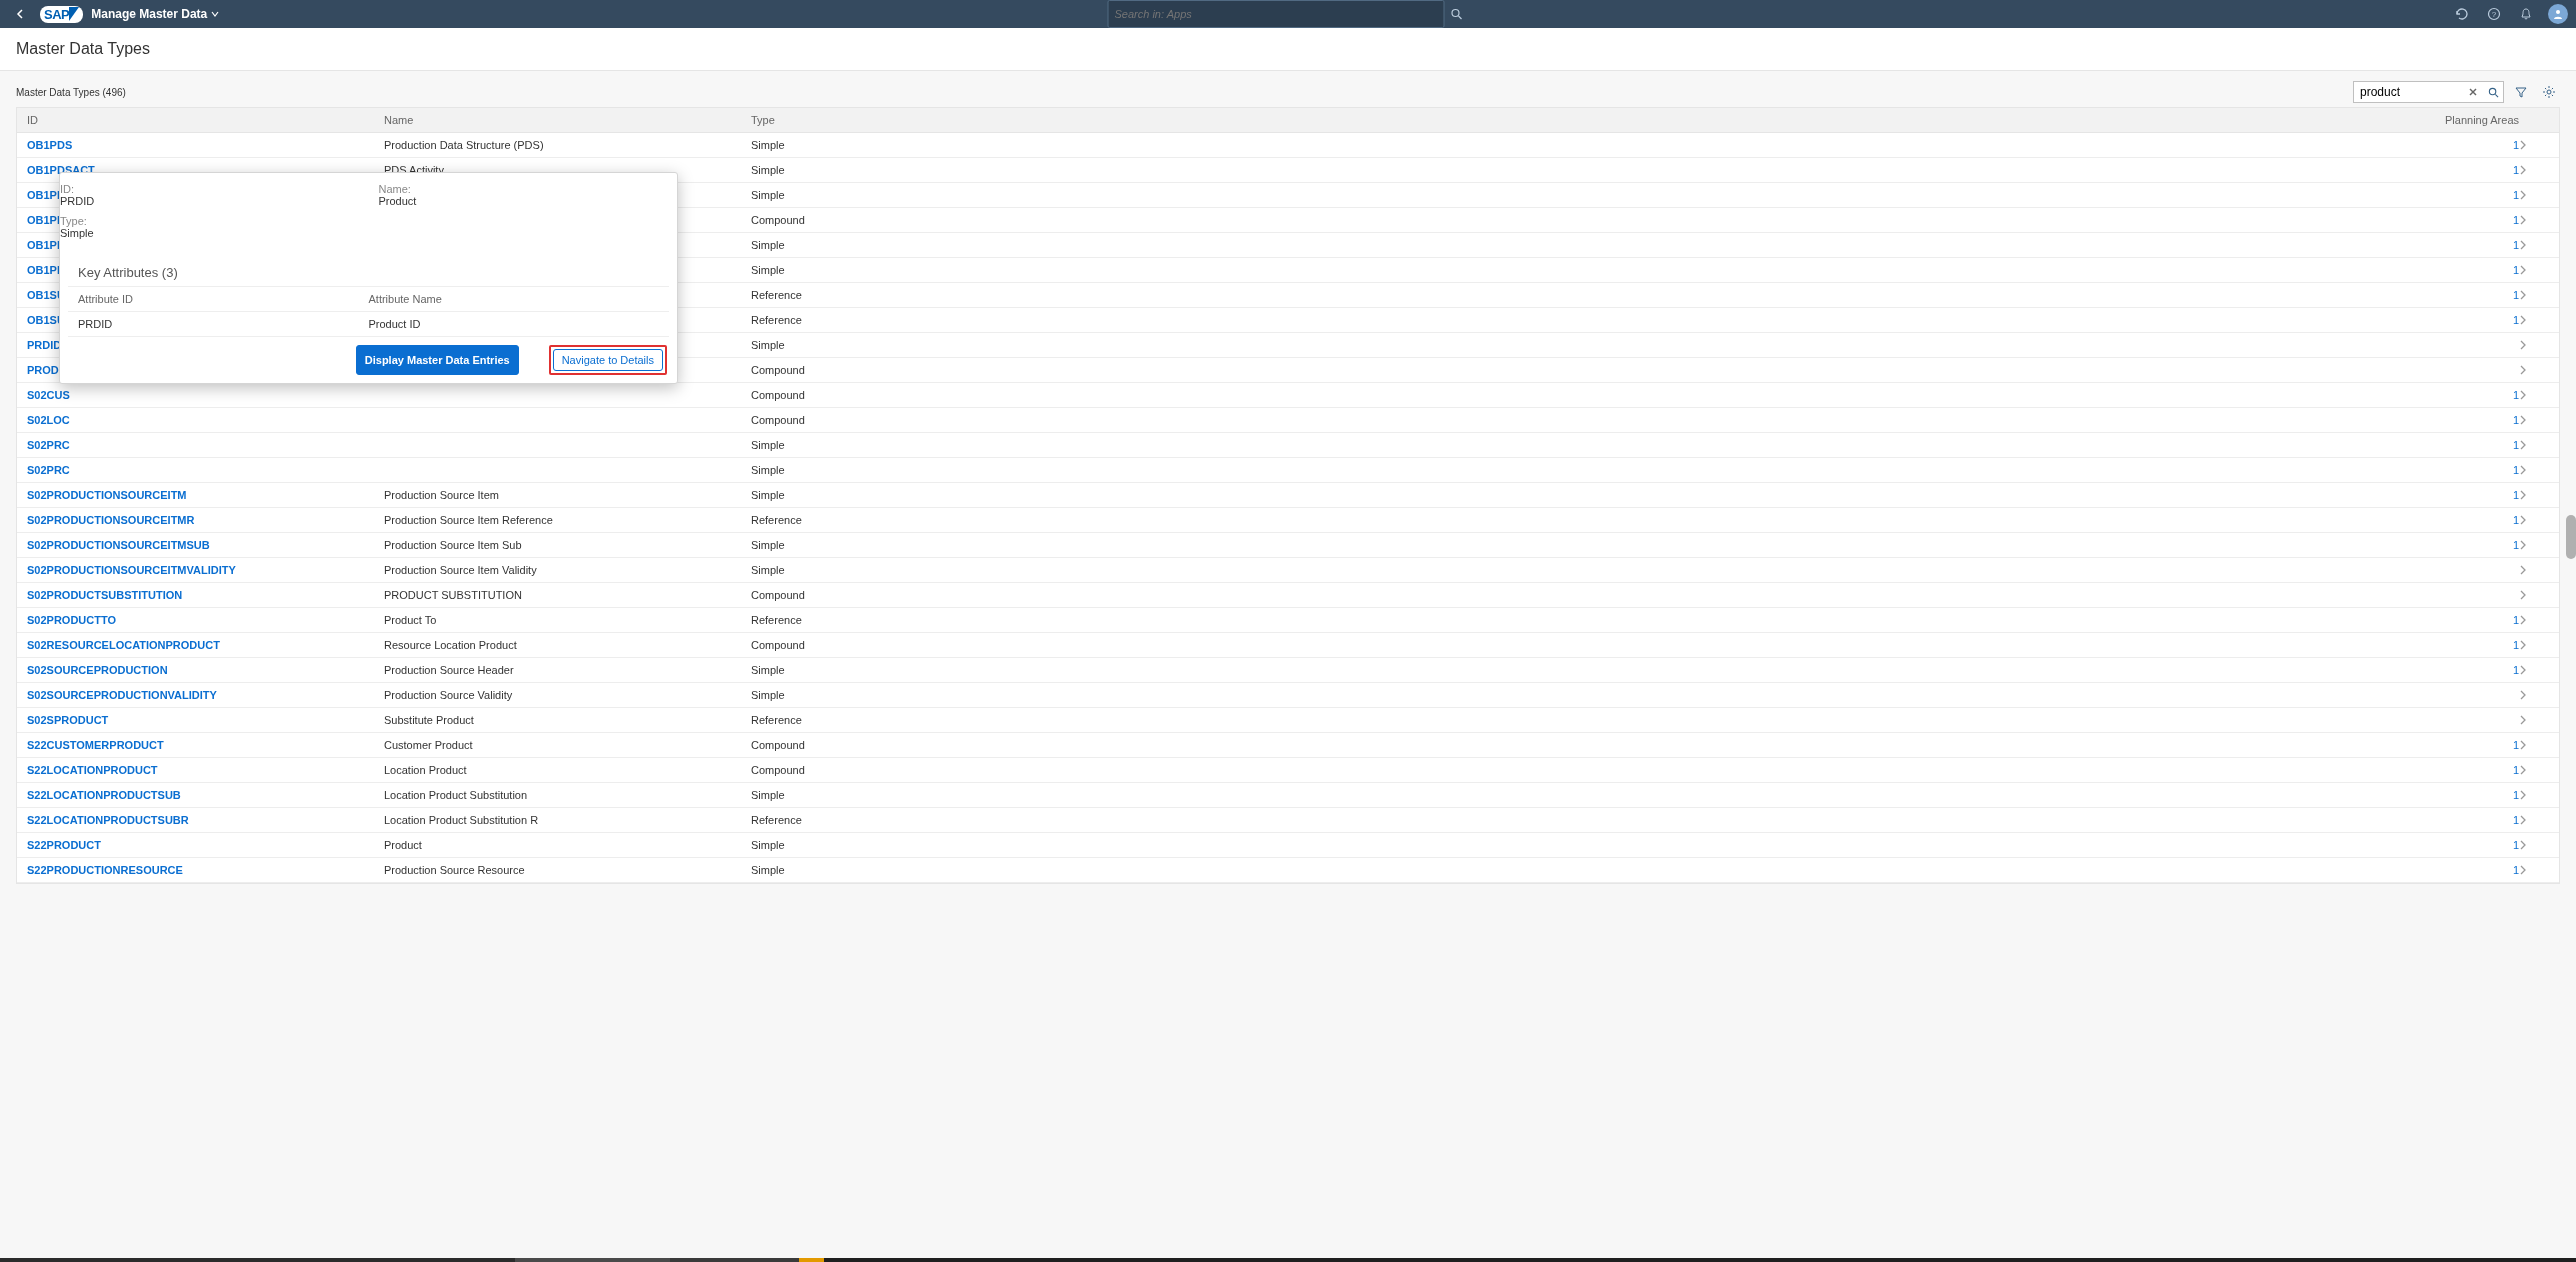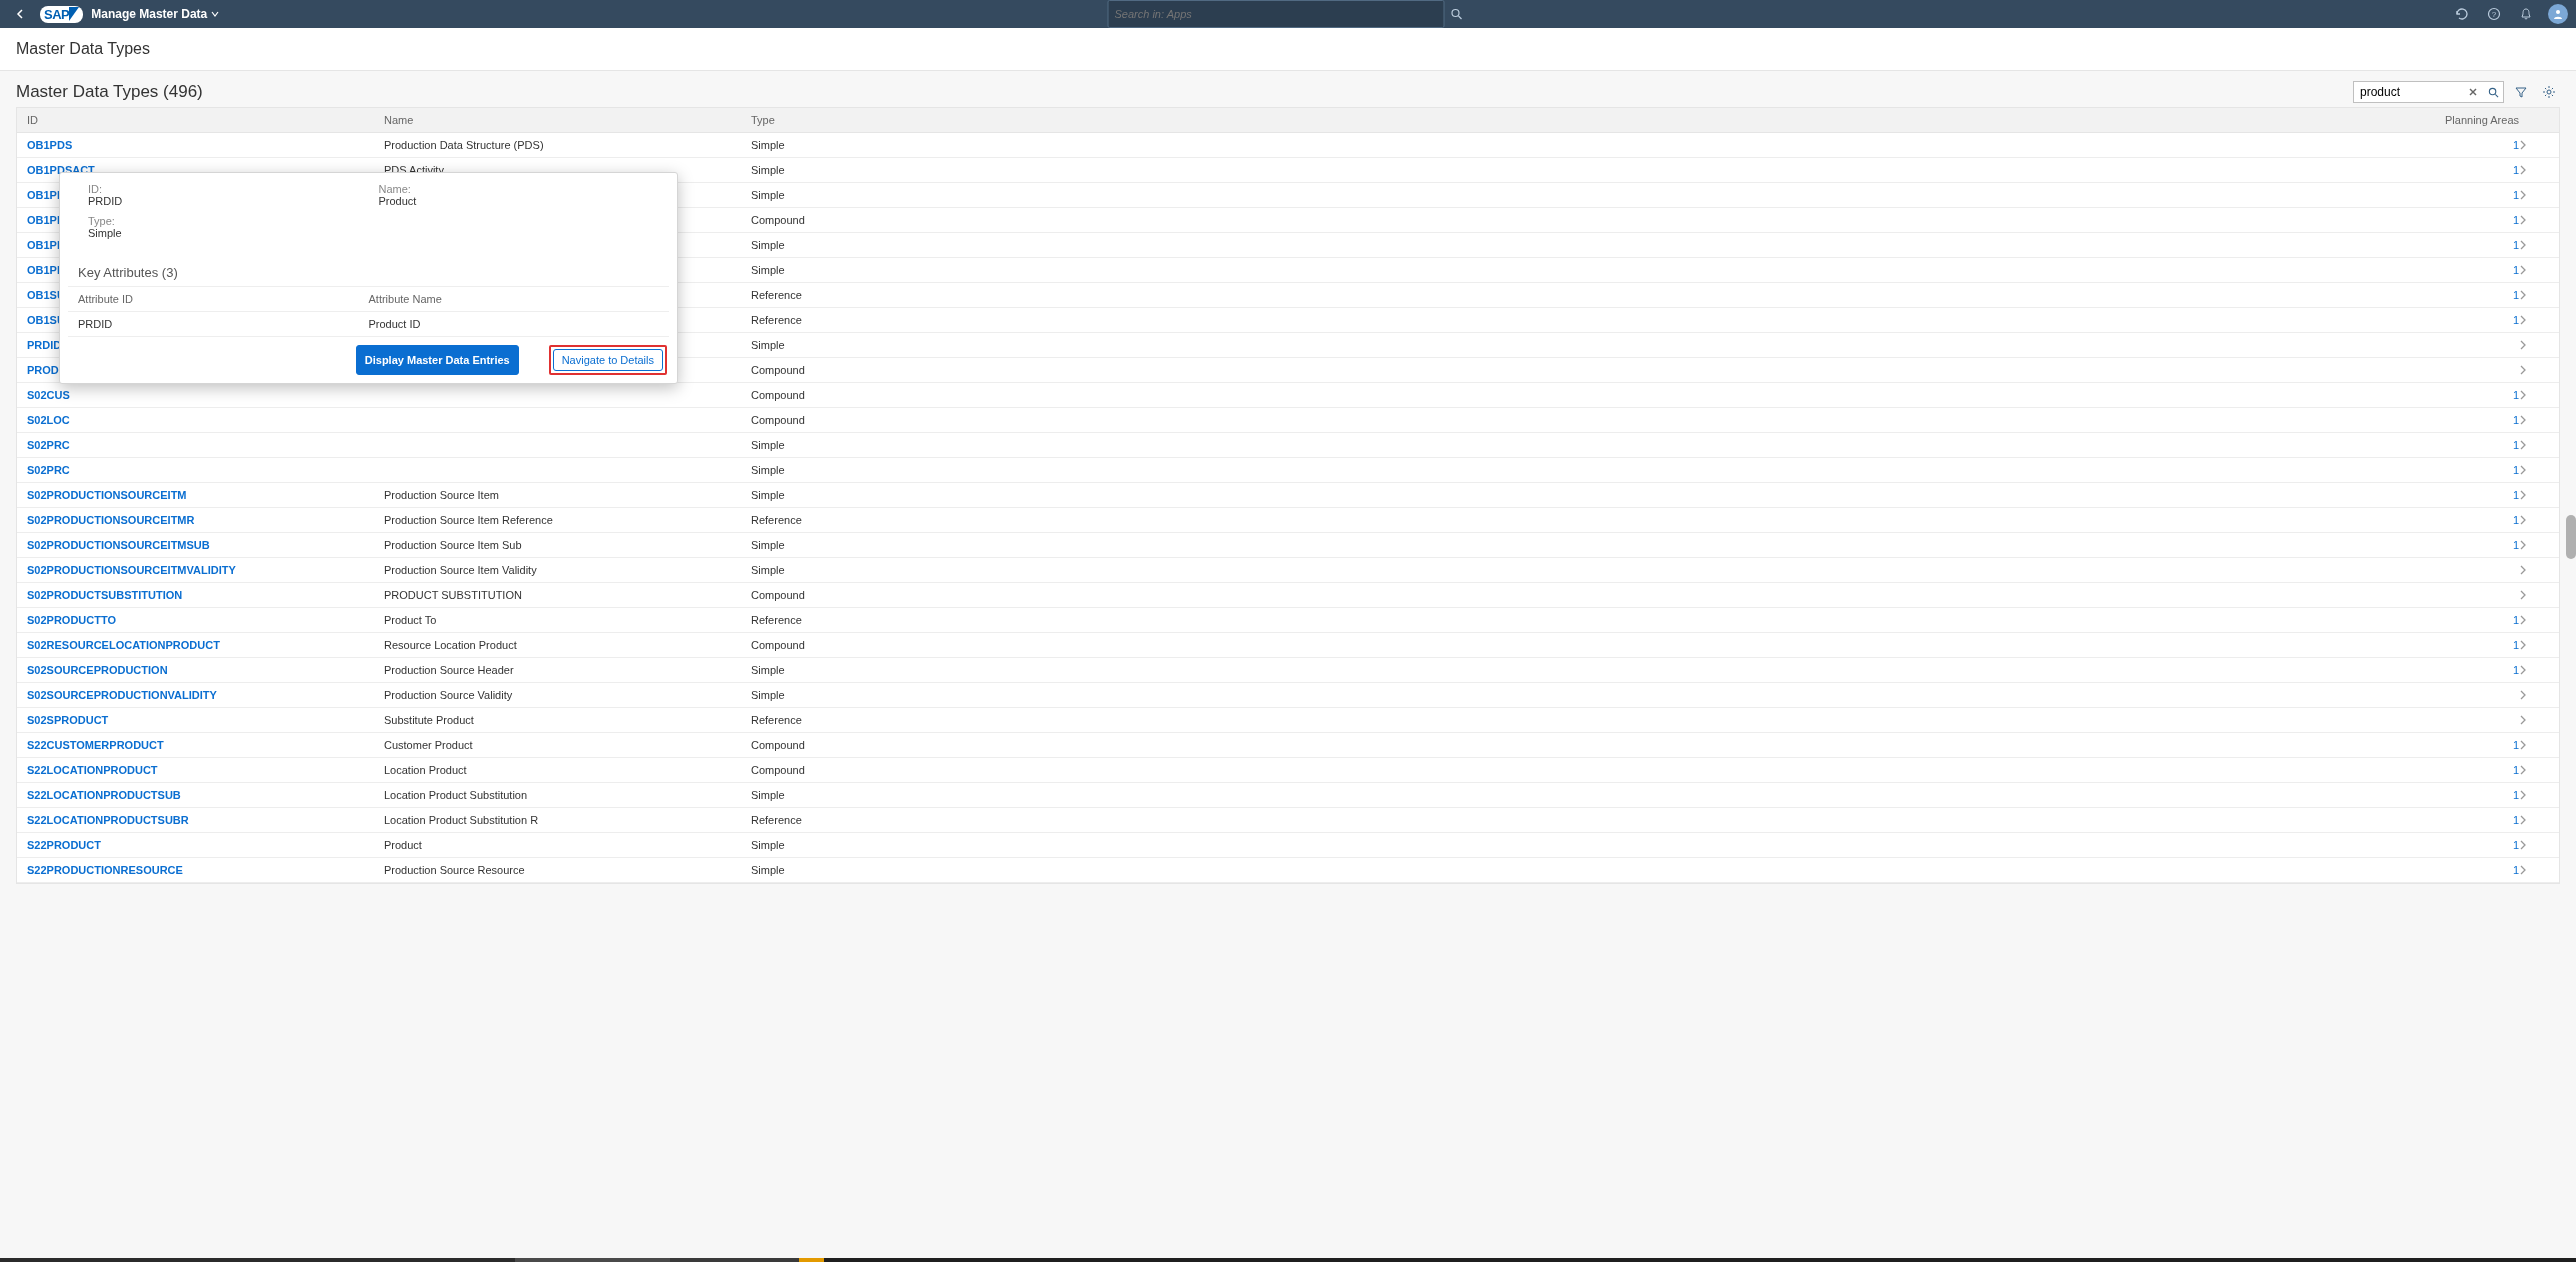--- a/index.html
+++ b/index.html
@@ -17,40 +17,40 @@
   .shellbar .right-icons { margin-left:auto; display:flex; gap:12px; align-items:center; }
   .shellbar .icon-btn { width:20px; height:20px; display:flex; align-items:center; justify-content:center; cursor:pointer; }
   .shellbar .avatar { width:20px; height:20px; border-radius:50%; background:#7ca8d6; display:flex; align-items:center; justify-content:center; cursor:pointer; }
 
   
   .page-header { background:#fff; padding: 12px 16px; border-bottom: 1px solid #e5e5e5; }
   .page-header .title { font-size: 16px; color:#333; }
 
   
   .table-bar { padding: 10px 16px 4px 16px; display:flex; align-items:center; }
-  .table-bar .count-title { font-size: 17px; color:#333; }
+  .table-bar .count-title { font-size: 10px; color:#333; }
   .table-bar .tools { margin-left:auto; display:flex; align-items:center; gap:6px; }
   .table-bar .search-field { display:flex; align-items:center; border:1px solid #bfbfbf; background:#fff; height:22px; }
   .table-bar .search-field input { border:none; outline:none; font-size:12px; padding:0 6px; width:109px; }
   .table-bar .search-field .clear, .table-bar .search-field .go { width:20px; height:20px; display:flex; align-items:center; justify-content:center; cursor:pointer; color:#346187; }
   .tool-icon { width:22px; height:22px; display:flex; align-items:center; justify-content:center; cursor:pointer; color:#346187; }
 
   
   .table-container { background:#fff; margin:0 16px 16px 16px; border:1px solid #e5e5e5; border-top:none; position:relative; }
   .col-headers { display:grid; grid-template-columns: 357px 367px 1fr 89px 30px; background:#f2f2f2; border-top:1px solid #e5e5e5; border-bottom:1px solid #e5e5e5; font-size:11px; color:#666; padding: 6px 10px; }
   .col-headers .pa { text-align:right; }
   .row { display:grid; grid-template-columns: 357px 367px 1fr 89px 30px; padding: 6px 10px; border-bottom:1px solid #ededed; font-size:11px; color:#333; align-items:center; background:#fff; }
   .row .id { color:#0a6ed1; font-weight:bold; cursor:pointer; }
   .row .pa { text-align:right; color:#0a6ed1; }
   .row .nav { text-align:center; color:#888; cursor:pointer; }
 
   
   .popover { position:absolute; left:59px; top:172px; width:619px; background:#fff; border:1px solid #d5d5d5; border-radius:3px; box-shadow:0 4px 16px rgba(0,0,0,0.25); font-size:12px; z-index:10; }
   .popover .pop-header { padding:10px 12px; border-bottom:1px solid #eee; color:#555; font-size:13px; }
-  .popover .pop-body { padding:10px 28px; display:grid; grid-template-columns: 1fr 1fr; gap:8px 20px; color:#666; font-size:11px; }
+  .popover .pop-body { padding:10px 0; display:grid; grid-template-columns: 1fr 1fr; gap:8px 20px; color:#666; font-size:11px; }
   .popover .pop-body .label { color:#888; }
   .popover .pop-body .value { color:#333; }
   .popover .sub-header { padding:16px 12px 6px 18px; font-size:13px; color:#555; }
   .popover .attr-table { border-top:1px solid #eee; margin:0 8px; }
   .popover .attr-headers { display:grid; grid-template-columns:1fr 1fr; padding:6px 10px; font-size:11px; color:#666; border-bottom: 1px solid #eee; }
   .popover .attr-row { display:grid; grid-template-columns:1fr 1fr; padding:6px 10px; font-size:11px; border-bottom:1px solid #eee; }
   .popover .pop-footer { display:flex; justify-content:flex-end; gap:8px; padding:8px 10px; }
   .btn-primary { background:#0a6ed1; color:#fff; border:1px solid #0a6ed1; padding:4px 8px; font-size:11px; font-weight:bold; border-radius:3px; cursor:pointer; }
   .btn-secondary { background:#fff; color:#0a6ed1; border:1px solid #0a6ed1; padding:4px 8px; font-size:11px; border-radius:3px; cursor:pointer; }
   .highlight-box { border:2px solid #e03131; padding:2px; border-radius:2px;margin-left:22px; }

